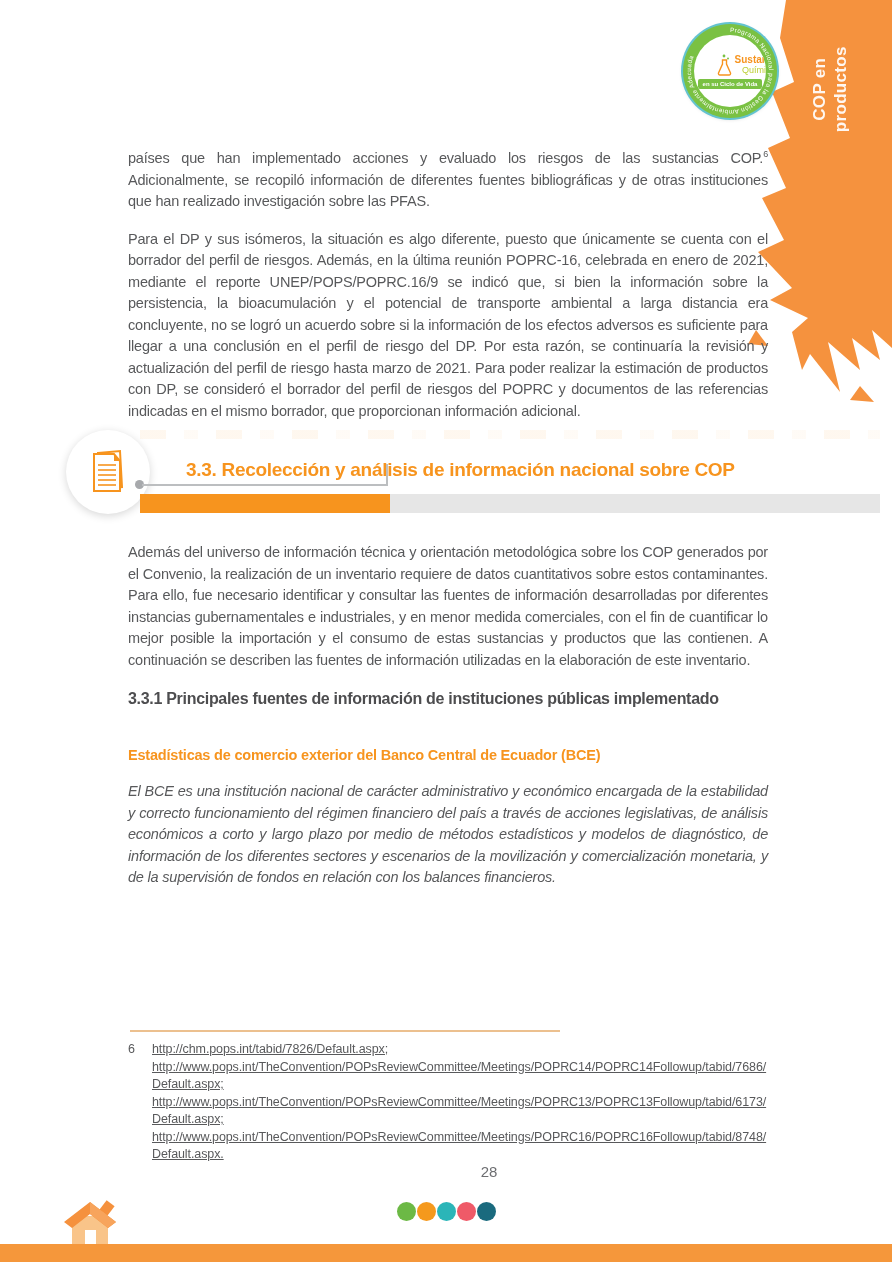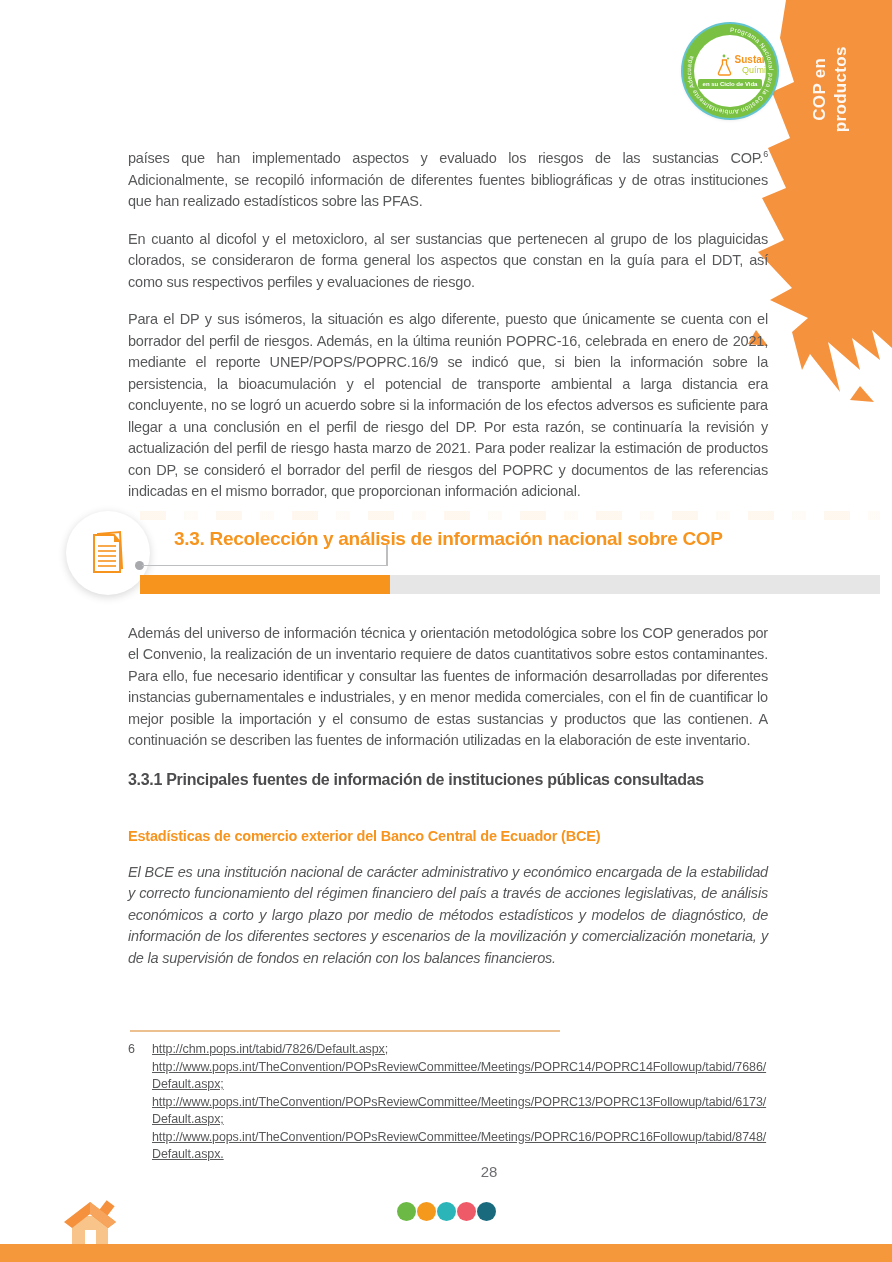--- a/index.html
+++ b/index.html
@@ -34,21 +34,21 @@
   sup.fnref{font-size:9px;vertical-align:super;line-height:0;}
 
   
   .sec33{position:relative;height:84px;margin:6px 0 20px 0;}
   .sec-texture{position:absolute;left:12px;top:-8px;width:740px;height:9px;opacity:.5;
      background:repeating-linear-gradient(90deg,rgba(247,148,30,.14) 0 26px,transparent 26px 44px,
      rgba(247,148,30,.08) 44px 58px,transparent 58px 76px);}
   .sec-badge{position:absolute;left:-62px;top:-8px;width:84px;height:84px;border-radius:50%;
              background:#fff;box-shadow:0 2px 8px rgba(0,0,0,.16);
              display:flex;align-items:center;justify-content:center;}
-  .sec33-title{position:absolute;left:42px;top:4px;margin:4px;color:#F7941E;
+  .sec33-title{position:absolute;left:42px;top:4px;margin:16px;color:#F7941E;
                font-size:19px;line-height:24px;font-weight:bold;letter-spacing:-0.3px;
                white-space:nowrap;}
   .conn-dot{position:absolute;left:7px;top:42px;width:9px;height:9px;border-radius:50%;
             background:#A7A9AC;}
   .conn-h{position:absolute;left:14px;top:46px;width:246px;height:1.5px;background:#BCBEC0;}
   .conn-v{position:absolute;left:258px;top:26px;width:1.5px;height:21px;background:#BCBEC0;}
   .sec-bar{position:absolute;left:12px;top:56px;width:740px;height:19px;display:flex;}
   .sec-bar-orange{width:250px;height:100%;background:#F7941E;}
   .sec-bar-gray{flex:1;height:100%;background:#E6E6E6;}
 
@@ -111,23 +111,22 @@
           <div class="logo-title">Sustancias</div>
           <div class="logo-sub">Químicas</div>
         </div>
       </div>
       <div class="logo-banner">en su Ciclo de Vida</div>
     </div>
   </div>
 
   <div class="content">
 
-    <p><span>países que han implementado aspectos y evaluado los riesgos de las sustancias COP.</span><sup class="fnref">6</sup><span> Adicionalmente, se recopiló información de diferentes fuentes bibliográficas y de otras instituciones que han realizado estadísticos sobre las PFAS.</span></p>
+    <p><span>países que han implementado acciones y evaluado los riesgos de las sustancias COP.</span><sup class="fnref">6</sup><span> Adicionalmente, se recopiló información de diferentes fuentes bibliográficas y de otras instituciones que han realizado investigación sobre las PFAS.</span></p>
 
-    <p>En cuanto al dicofol y el metoxicloro, al ser sustancias que pertenecen al grupo de los plaguicidas clorados, se consideraron de forma general los aspectos que constan en la guía para el DDT, así como sus respectivos perfiles y evaluaciones de riesgo.</p>
 
     <p>Para el DP y sus isómeros, la situación es algo diferente, puesto que únicamente se cuenta con el borrador del perfil de riesgos. Además, en la última reunión POPRC-16, celebrada en enero de 2021, mediante el reporte UNEP/POPS/POPRC.16/9 se indicó que, si bien la información sobre la persistencia, la bioacumulación y el potencial de transporte ambiental a larga distancia era concluyente, no se logró un acuerdo sobre si la información de los efectos adversos es suficiente para llegar a una conclusión en el perfil de riesgo del DP. Por esta razón, se continuaría la revisión y actualización del perfil de riesgo hasta marzo de 2021. Para poder realizar la estimación de productos con DP, se consideró el borrador del perfil de riesgos del POPRC y documentos de las referencias indicadas en el mismo borrador, que proporcionan información adicional.</p>
 
 
     <div class="sec33">
       <div class="sec-texture"></div>
       <div class="sec-badge">
         <svg width="44" height="48" viewBox="0 0 44 48">
           <g fill="#ffffff" stroke="#F7941E" stroke-width="2">
             <path d="M12,5 l22,-2 2,36 -22,2 z" fill="#fff"></path>
@@ -148,21 +147,21 @@
       <span class="conn-h"></span>
       <span class="conn-v"></span>
       <div class="sec-bar">
         <span class="sec-bar-orange"></span>
         <span class="sec-bar-gray"></span>
       </div>
     </div>
 
     <p>Además del universo de información técnica y orientación metodológica sobre los COP generados por el Convenio, la realización de un inventario requiere de datos cuantitativos sobre estos contaminantes. Para ello, fue necesario identificar y consultar las fuentes de información desarrolladas por diferentes instancias gubernamentales e industriales, y en menor medida comerciales, con el fin de cuantificar lo mejor posible la importación y el consumo de estas sustancias y productos que las contienen. A continuación se describen las fuentes de información utilizadas en la elaboración de este inventario.</p>
 
-    <h3 class="h331">3.3.1 Principales fuentes de información de instituciones públicas consultadas</h3>
+    <h3 class="h331">3.3.1 Principales fuentes de información de instituciones públicas implementado</h3>
 
     <h4 class="subhead-bce">Estadísticas de comercio exterior del Banco Central de Ecuador (BCE)</h4>
 
     <p class="p-after-sub">El BCE es una institución nacional de carácter administrativo y económico encargada de la estabilidad y correcto funcionamiento del régimen financiero del país a través de acciones legislativas, de análisis económicos a corto y largo plazo por medio de métodos estadísticos y modelos de diagnóstico, de información de los diferentes sectores y escenarios de la movilización y comercialización monetaria, y de la supervisión de fondos en relación con los balances financieros.</p>
   </div>
 
   <div class="footnote">
     <div class="fn-divider"></div>
     <div class="fn-row">
       <div class="fn-num">6</div>

